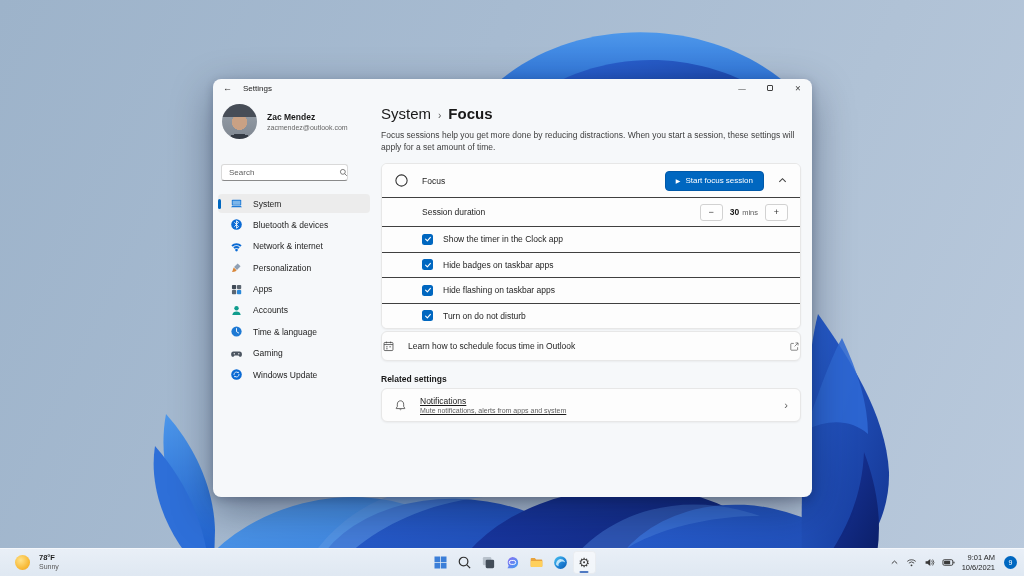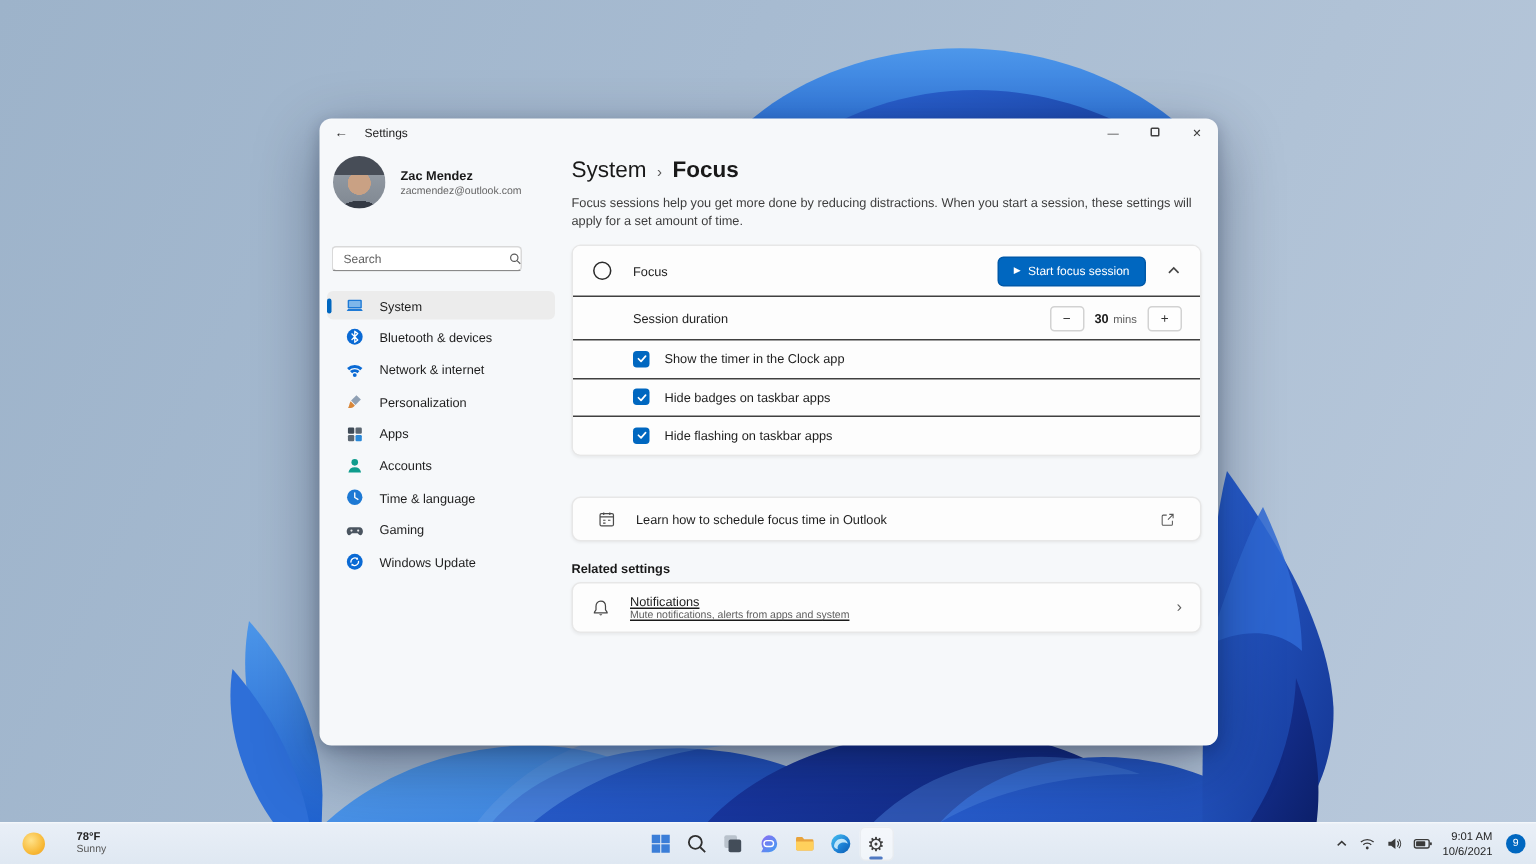--- a/index.html
+++ b/index.html
@@ -99,39 +99,39 @@
   }
   .dur-value { font-size:8.5px; font-weight:700; color:#191919; }
   .dur-unit { font-size:7.5px; color:#5c5c5c; margin-left:3px; font-weight:400; }
   .row-check { height:25.5px; padding:0 12px 0 40px; }
   .cbox {
     width:11px; height:11px; border-radius:2.5px; background:#0067C0;
     display:flex; align-items:center; justify-content:center; flex:0 0 11px;
   }
   .check-label { margin-left:10px; font-size:8.5px; color:#1d1d1d; }
 
-  .outlook-card { top:234px; height:30px; display:flex; align-items:center; padding:0 16px; }
+  .outlook-card { top:234px; height:30px; display:flex; align-items:center; padding:0 0; }
   .outlook-label { margin-left:13px; font-size:8.5px; color:#1d1d1d; }
   .push-right { margin-left:auto; }
 
   .related-heading { position:absolute; top:277px; left:0; font-size:8.5px; font-weight:700; color:#191919; }
   .notif-card { top:291px; height:34px; display:flex; align-items:center; padding:0 12px; }
   .notif-text { margin-left:13px;text-decoration:underline; }
   .notif-title { font-size:8.5px; color:#1d1d1d; }
   .notif-sub { font-size:7px; color:#5e5e5e; margin-top:1.5px; }
   .chevron-right { font-size:11px; color:#5e5e5e; line-height:1; }
 
   
   .taskbar {
     position:absolute; left:0; right:0; bottom:0; height:28px;
     background:linear-gradient(#e9eff7,#dfe8f2);
     border-top:1px solid rgba(255,255,255,.65);
     display:flex; align-items:center;
   }
-  .weather { position:absolute; left:9px; top:0; bottom:0; display:flex; align-items:center; gap:21px; padding:0 6px; border-radius:4px; }
+  .weather { position:absolute; left:9px; top:0; bottom:0; display:flex; align-items:center; gap:9px; padding:0 6px; border-radius:4px; }
   .sun {
     width:15px; height:15px; border-radius:50%;
     background:radial-gradient(circle at 38% 35%, #ffe289, #f7b733 65%, #ee9d2b);
   }
   .weather-temp { font-size:7.5px; font-weight:700; color:#1f1f1f; line-height:1.3; }
   .weather-cond { font-size:7px; color:#585858; line-height:1.2; }
   .tb-center { position:absolute; left:50%; transform:translateX(-50%); display:flex; align-items:center; }
   .tb-btn { width:23px; height:23px; margin:0 .5px; border-radius:4px; display:flex; align-items:center; justify-content:center; position:relative; }
   .tb-btn svg { width:15px; height:15px; }
   .tb-btn.active { background:rgba(255,255,255,.55); box-shadow:inset 0 0 0 1px rgba(0,0,0,.04); }
@@ -386,20 +386,28 @@
 
       <div class="row row-check">
         <span class="cbox">
           <svg width="8" height="8" viewBox="0 0 10 10">
               <path d="M2 5.2 L4.2 7.4 L8 3" stroke="#fff" stroke-width="1.4" fill="none" stroke-linecap="round" stroke-linejoin="round"></path>
             </svg>
         </span>
         <span class="check-label">Hide flashing on taskbar apps</span>
       </div>
 
+      <div class="row row-check">
+        <span class="cbox">
+          <svg width="8" height="8" viewBox="0 0 10 10">
+              <path d="M2 5.2 L4.2 7.4 L8 3" stroke="#fff" stroke-width="1.4" fill="none" stroke-linecap="round" stroke-linejoin="round"></path>
+            </svg>
+        </span>
+        <span class="check-label">Turn on do not disturb</span>
+      </div>
 
     </div>
 
     <div class="card outlook-card">
       <span>
         <svg width="13" height="13" viewBox="0 0 16 16">
             <rect x="2.5" y="3" width="11" height="10" rx="1.2" fill="none" stroke="#4a4a4a"></rect>
             <path d="M2.5 5.6 h11" stroke="#4a4a4a"></path>
             <path d="M5.5 2 v2 M10.5 2 v2" stroke="#4a4a4a"></path>
             <path d="M5 8.4 h2 M9 8.4 h2 M5 10.8 h2" stroke="#4a4a4a" stroke-width="1"></path>

